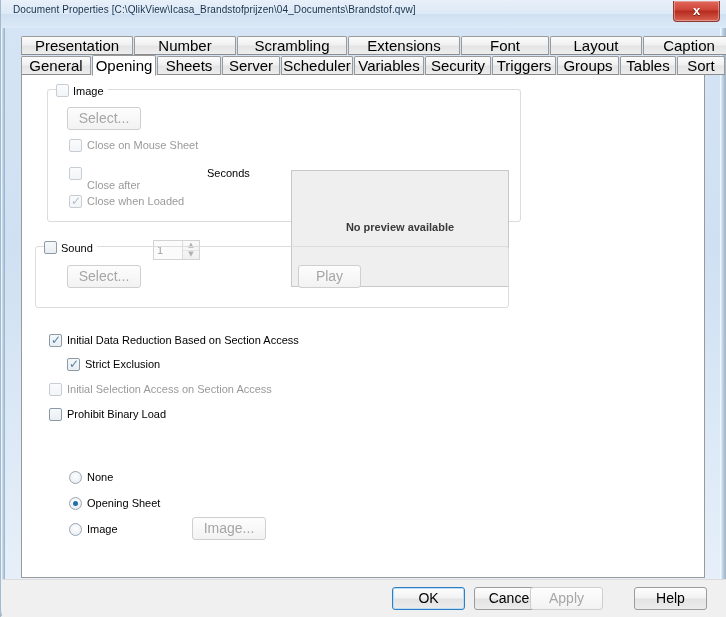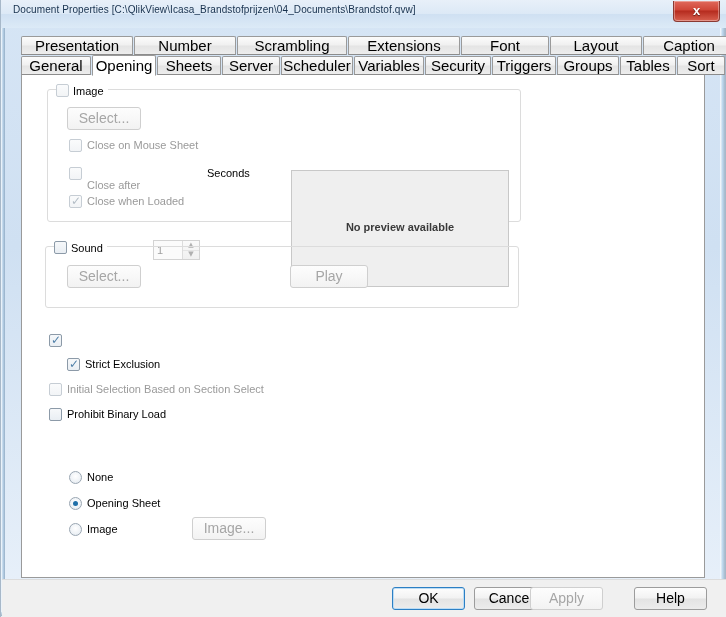--- a/index.html
+++ b/index.html
@@ -366,39 +366,40 @@
 
     <span class="cb disabled" style="left:47px; top:120px;">
         <span class="tick">✓</span>
       </span>
     <span class="cb-label disabled" style="left:65px; top:120px;">Close when Loaded</span>
 
     <div id="preview-box">
       <div id="preview-text">No preview available</div>
     </div>
 
-    <div class="groupbox" style="left:23px; top:171px; width:474px; height:62px;">
+    <div class="groupbox" style="left:13px; top:171px; width:474px; height:62px;">
       <div class="group-label with-check">
         <span class="cb" style="position:relative; display:inline-block; top:2px; margin-right:4px;"></span><span>Sound</span>
       </div>
     </div>
     <div class="btn disabled" style="left:45px; top:190px; width:74px;">Select...</div>
-    <div class="btn disabled" style="left:268px; top:190px; width:78px;">Play</div>
+    <div class="btn disabled" style="left:276px; top:190px; width:63px;">Play</div>
 
     <span class="cb" style="left:27px; top:259px;">
         <span class="tick">✓</span>
       </span>
+    <span class="cb-label" style="left:45px; top:259px;">Initial Data Reduction Based on Section Access</span>
 
     <span class="cb" style="left:45px; top:283px;">
         <span class="tick">✓</span>
       </span>
     <span class="cb-label" style="left:63px; top:283px;">Strict Exclusion</span>
 
     <span class="cb disabled" style="left:27px; top:308px;"></span>
-    <span class="cb-label disabled" style="left:45px; top:308px;">Initial Selection Based on Section Select</span>
+    <span class="cb-label disabled" style="left:45px; top:308px;">Initial Selection Access on Section Access</span>
 
     <span class="cb" style="left:27px; top:333px;"></span>
     <span class="cb-label" style="left:45px; top:333px;">Prohibit Binary Load</span>
 
 
     <span class="radio" style="left:47px; top:396px;"></span>
     <span class="cb-label" style="left:65px; top:396px;">None</span>
 
     <span class="radio" style="left:47px; top:422px;">
         <span class="dot"></span>

